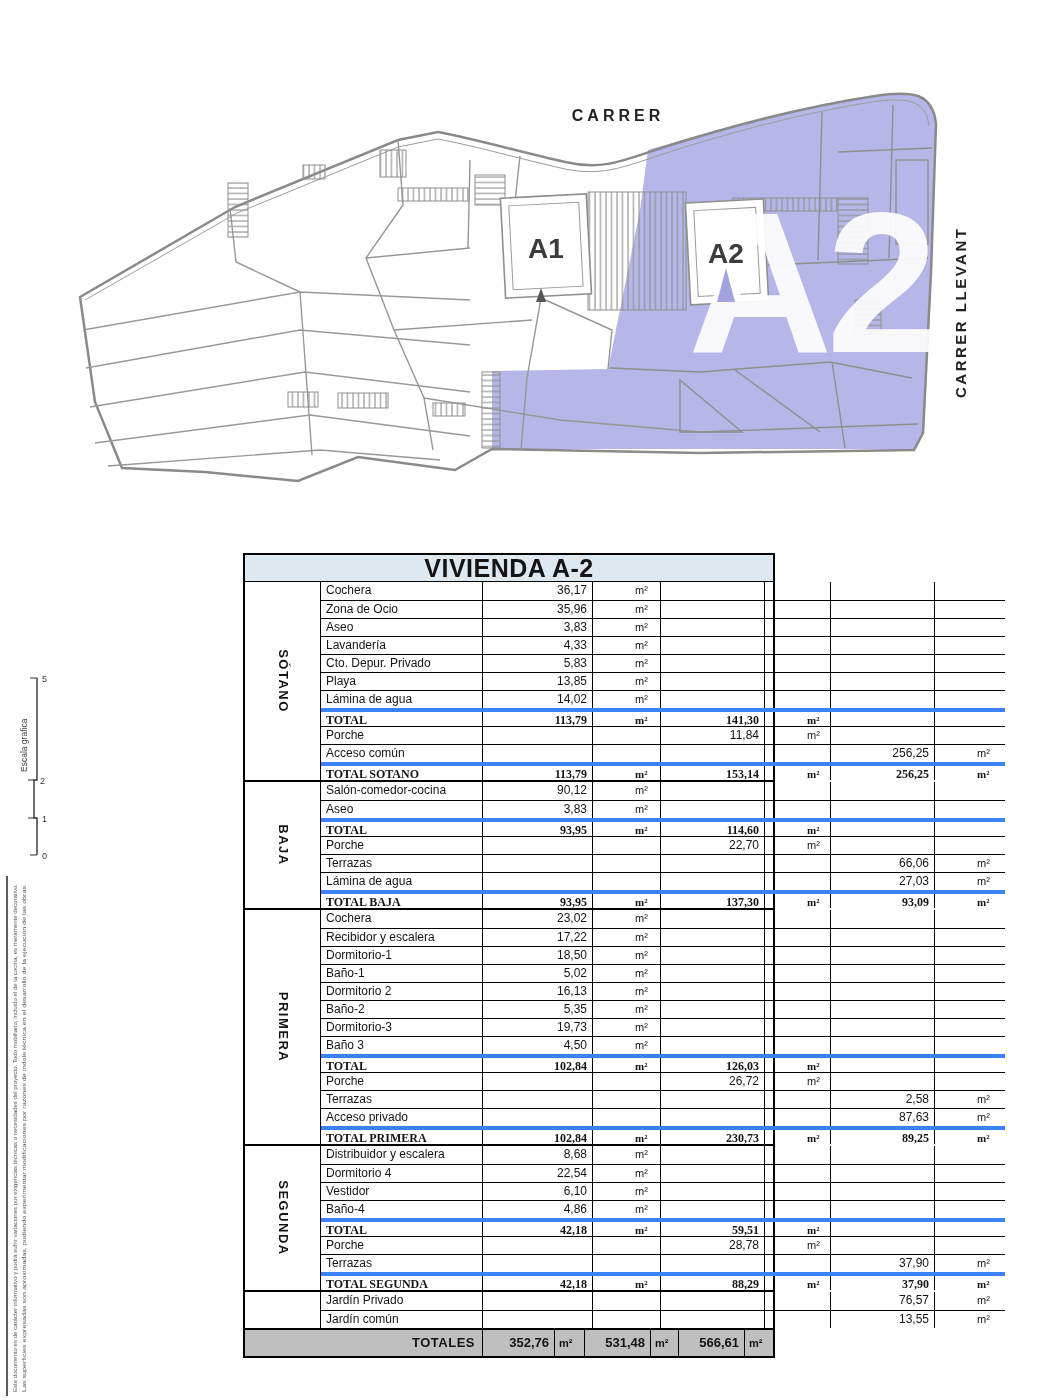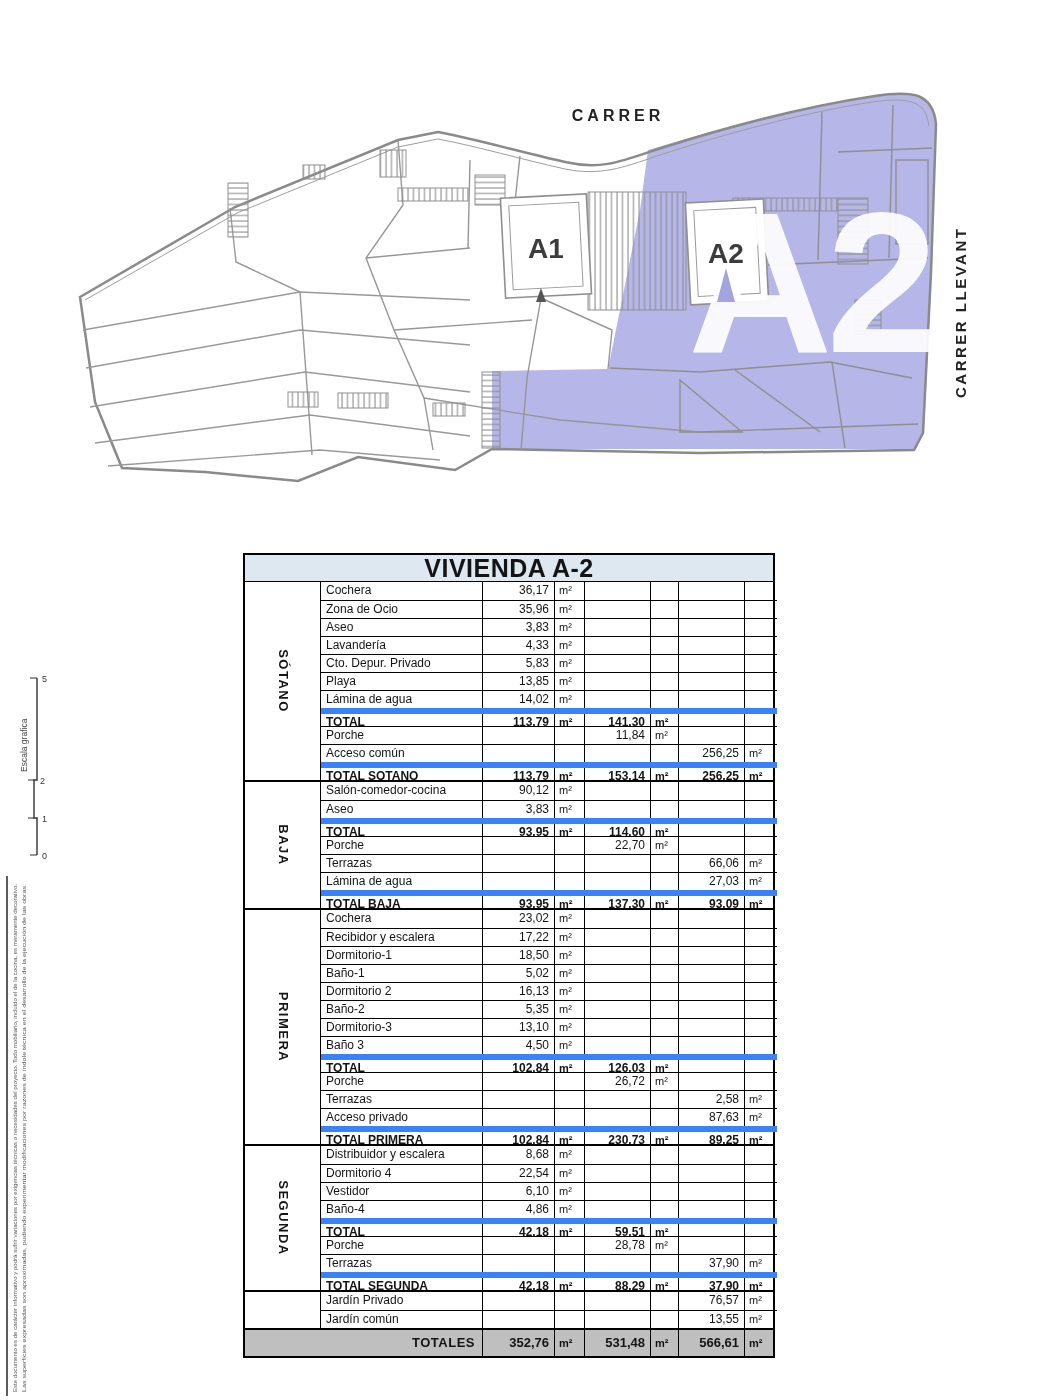--- a/index.html
+++ b/index.html
@@ -30,23 +30,23 @@
   .h-e { width:98px;  text-align:center; }
 
   .grp { display:flex; align-items:stretch; }
   .grp:not(:first-child) { border-top:2px solid #000; }
   .g-planta { width:76px; flex:none; border-right:1px solid #000; position:relative; overflow:hidden; }
   .g-planta span {
     position:absolute; left:50%; top:50%; transform:translate(-50%,-50%) rotate(90deg);
     font-weight:bold; font-size:13px; letter-spacing:1.5px; white-space:nowrap;
   }
   .g-rows { flex:1; }
-  .row { display:flex; height:18px; line-height:17px; border-top:1px solid #000; }
+  .row { display:flex; height:18px; line-height:17px; border-top:1px solid #000;gap:38px; }
   .grp .row:first-child { border-top:none; }
-  .row.bold { border-top:6px solid #3b82f6; font-weight:bold; }
+  .row.bold { border-top:4px solid #3b82f6; font-weight:bold;font-family:Liberation Serif, serif; }
   .c { border-right:1px solid #000; height:100%; overflow:hidden; flex:none; }
   .c.est { width:162px; padding-left:5px; }
   .c.val { text-align:right; padding-right:5px; }
   .c.u  { width:72px; } .c.cv { width:66px; } .c.ev { width:66px; }
   .c.unit { padding-left:4px; font-size:11px; }
   .c.uu { width:30px; } .c.cu { width:28px; } .c.eu { width:32px; border-right:none; }
 
   .t-totals { display:flex; height:28px; line-height:26px; background:#bfbfbf; font-weight:bold; border-top:2px solid #000; font-size:13px; }
   .t-totals .tl { width:238px; text-align:right; padding-right:7px; letter-spacing:.5px; }
 </style>
@@ -403,21 +403,21 @@
             <div class="c est">Baño-2</div>
             <div class="c val u">5,35</div>
             <div class="c unit uu">m²</div>
             <div class="c val cv"></div>
             <div class="c unit cu"></div>
             <div class="c val ev"></div>
             <div class="c unit eu"></div>
           </div>
           <div class="row">
             <div class="c est">Dormitorio-3</div>
-            <div class="c val u">13,10</div>
+            <div class="c val u">19,73</div>
             <div class="c unit uu">m²</div>
             <div class="c val cv"></div>
             <div class="c unit cu"></div>
             <div class="c val ev"></div>
             <div class="c unit eu"></div>
           </div>
           <div class="row">
             <div class="c est">Baño 3</div>
             <div class="c val u">4,50</div>
             <div class="c unit uu">m²</div>

